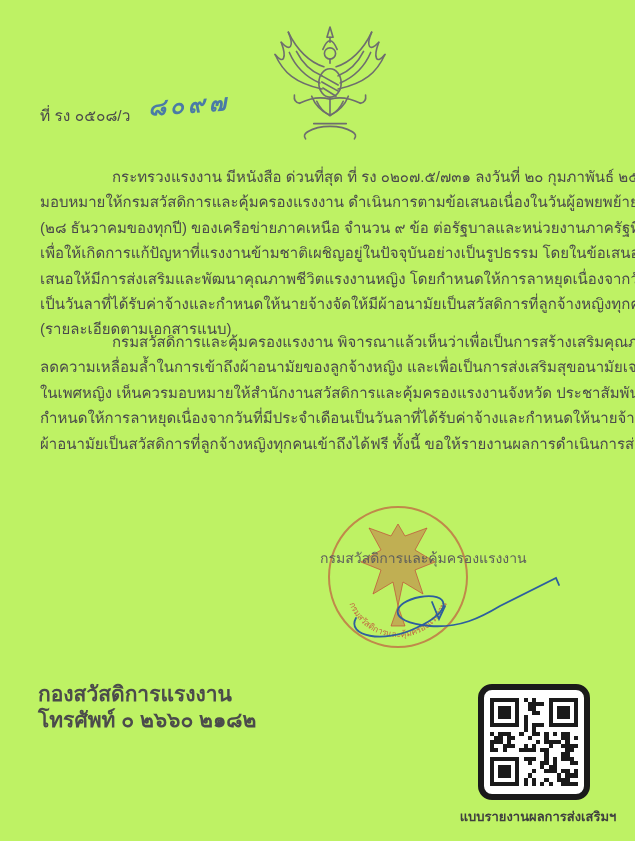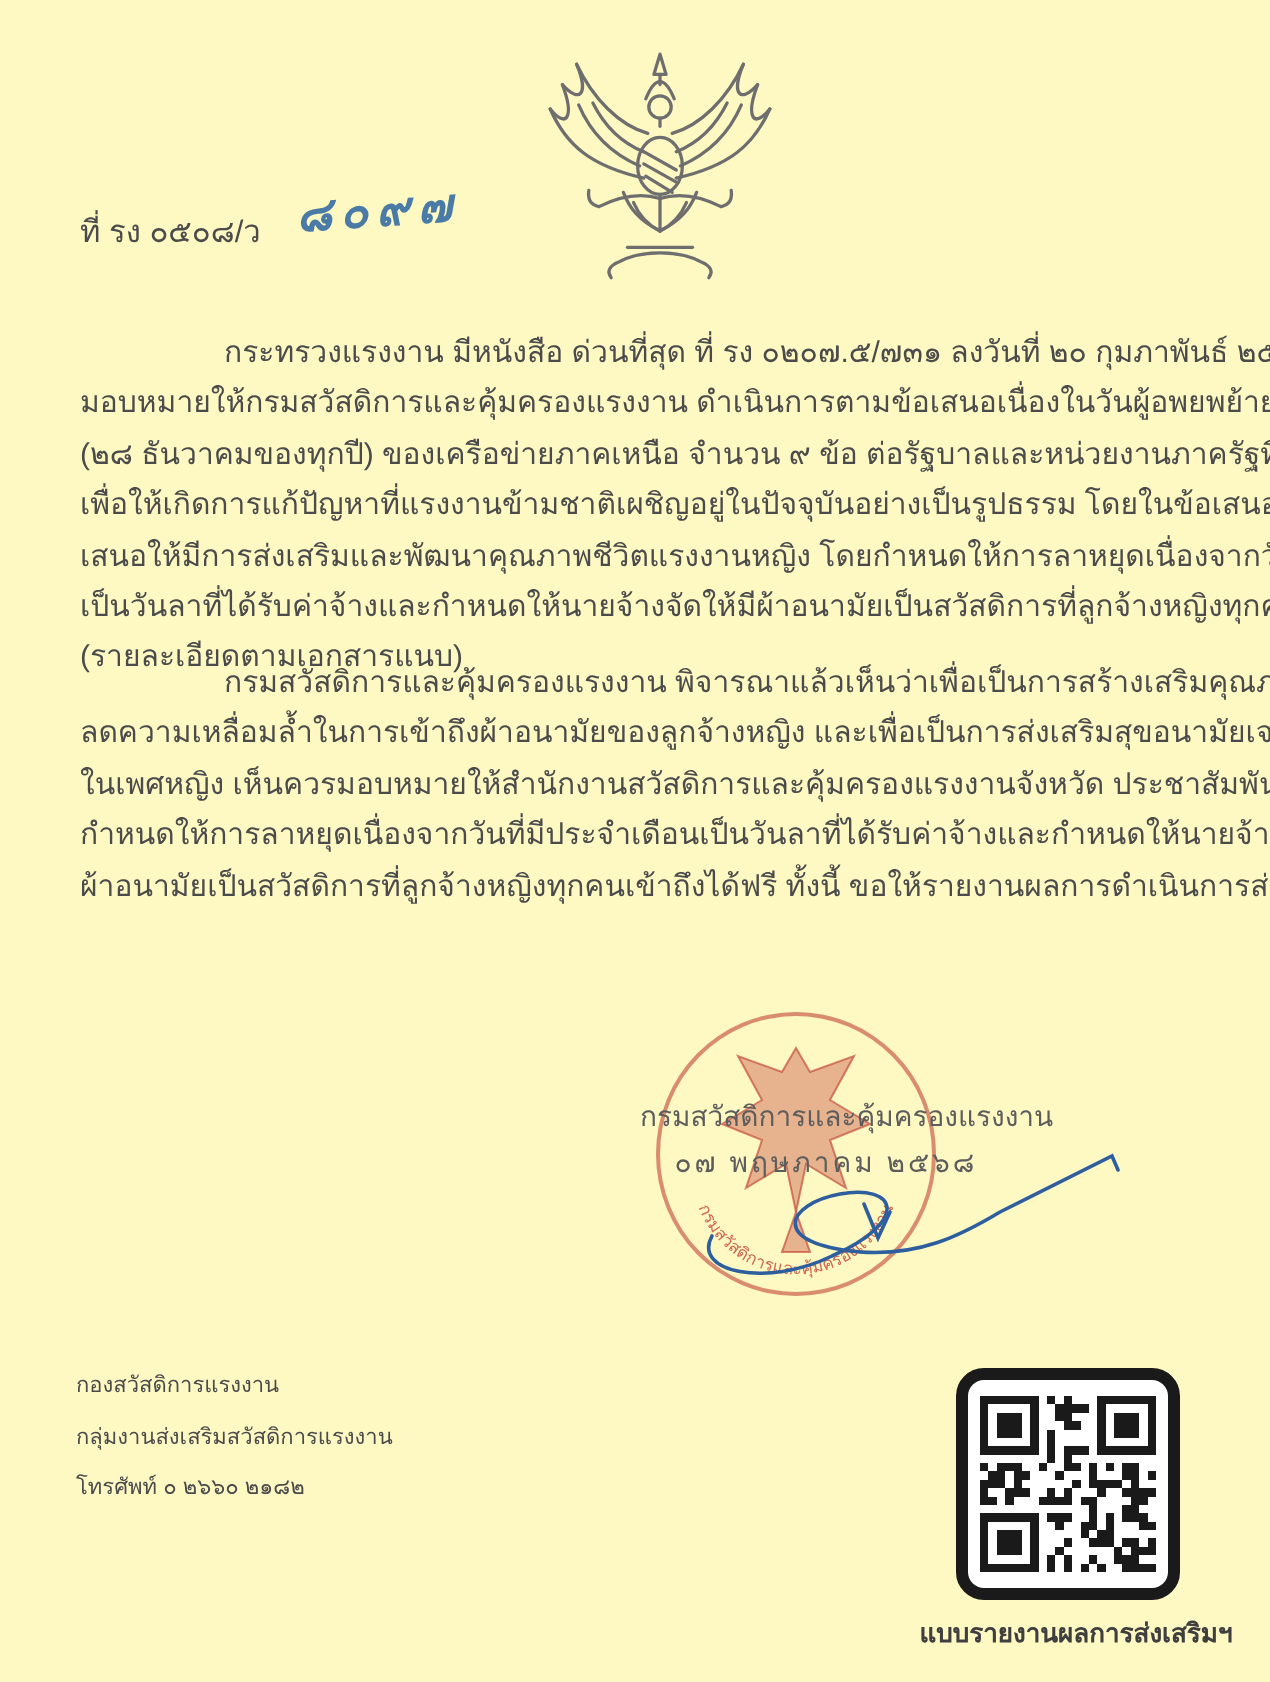--- a/index.html
+++ b/index.html
@@ -1,17 +1,17 @@
 <!DOCTYPE html>
 <html><head>
 <meta charset="utf-8">
 <style>
   html,body{margin:0;padding:0;background:#e8e8e8;}
   #page{
-    position:relative;width:635px;height:841px;background:#fef9c3;
+    position:relative;width:635px;height:841px;background:#bef264;
     font-family:"Liberation Sans",sans-serif;color:#4b4b4b;overflow:hidden;
     margin:0;
   }
   
   .emblem{position:absolute;left:268px;top:24px;width:124px;height:122px;}
   .emblem svg{width:100%;height:100%;}
 
   
   .doc-no{position:absolute;left:40px;top:103px;font-size:15.5px;}
   .handwritten{
@@ -42,21 +42,21 @@
     position:absolute;left:320px;top:547px;width:186px;text-align:center;
     font-size:14px;color:#5d5d5d;white-space:nowrap;z-index:3;
   }
   .stamp-date{
     position:absolute;left:320px;top:570px;width:186px;text-align:center;
     font-size:14px;color:#5d5d5d;letter-spacing:1.5px;white-space:nowrap;z-index:3;
   }
   .signature-svg{position:absolute;left:338px;top:556px;width:230px;height:100px;z-index:4;}
 
   
-  .contact{position:absolute;left:38px;top:681px;font-size:11px;}
+  .contact{position:absolute;left:38px;top:681px;font-size:21px;font-weight:bold;}
   .contact .ln{height:25.6px;line-height:25.6px;}
 
   
   .qr-box{
     position:absolute;left:478px;top:684px;width:112px;height:116px;
     box-sizing:border-box;border:6px solid #1a1a1a;border-radius:14px;
     background:#fff;padding:6px;
   }
   .qr-box svg{width:100%;height:100%;display:block;}
   .qr-caption{
@@ -147,30 +147,28 @@
       <path d="M68 16 L75 28 L97 20 L85 42 L105 54 L85 62 L93 86 L73 74 L68 98 L63 74 L43 86 L51 62 L31 54 L51 42 L39 20 L61 28 Z" fill="rgba(194,66,56,0.38)" stroke="rgba(194,66,56,0.65)" stroke-width="1"></path>
       <path d="M68 98 L61 118 L75 118 Z" fill="rgba(194,66,56,0.38)" stroke="rgba(194,66,56,0.65)" stroke-width="1"></path>
 
       <path id="ringArc" d="M 15.8 77 A 52 52 0 0 0 120.2 77" fill="none"></path>
       <text font-size="8.5" fill="rgba(194,66,56,0.8)" font-family="Liberation Sans, sans-serif">
         <textPath href="#ringArc" startOffset="50%" text-anchor="middle">กรมสวัสดิการและคุ้มครองแรงงาน</textPath>
       </text>
     </svg>
   </div>
   <div class="stamp-agency">กรมสวัสดิการและคุ้มครองแรงงาน</div>
-  <div class="stamp-date">๐๗ พฤษภาคม ๒๕๖๘</div>
 
   <svg class="signature-svg" viewBox="0 0 230 100" fill="none">
     <path d="M 18 62 C 8 80, 45 88, 78 72 C 118 54, 110 36, 82 41 C 55 46, 46 66, 92 70 C 122 72, 142 62, 162 50 L 218 22 l 3 7" stroke="#2d5f9e" stroke-width="1.8" stroke-linecap="round"></path>
     <path d="M 94 46 l 7 17 l 6 -13" stroke="#2d5f9e" stroke-width="1.8" stroke-linecap="round"></path>
   </svg>
 
   <div class="contact">
       <div class="ln first">กองสวัสดิการแรงงาน</div>
-      <div class="ln">กลุ่มงานส่งเสริมสวัสดิการแรงงาน</div>
       <div class="ln">โทรศัพท์ ๐ ๒๖๖๐ ๒๑๘๒</div>
     </div>
 
   <div class="qr-box">
     <svg viewBox="0 0 21 21" shape-rendering="crispEdges">
         <g fill="#1a1a1a">
           <rect x="8" y="0" width="1" height="1"></rect>
           <rect x="10" y="0" width="1" height="1"></rect>
           <rect x="9" y="1" width="1" height="1"></rect>
           <rect x="10" y="1" width="1" height="1"></rect>

